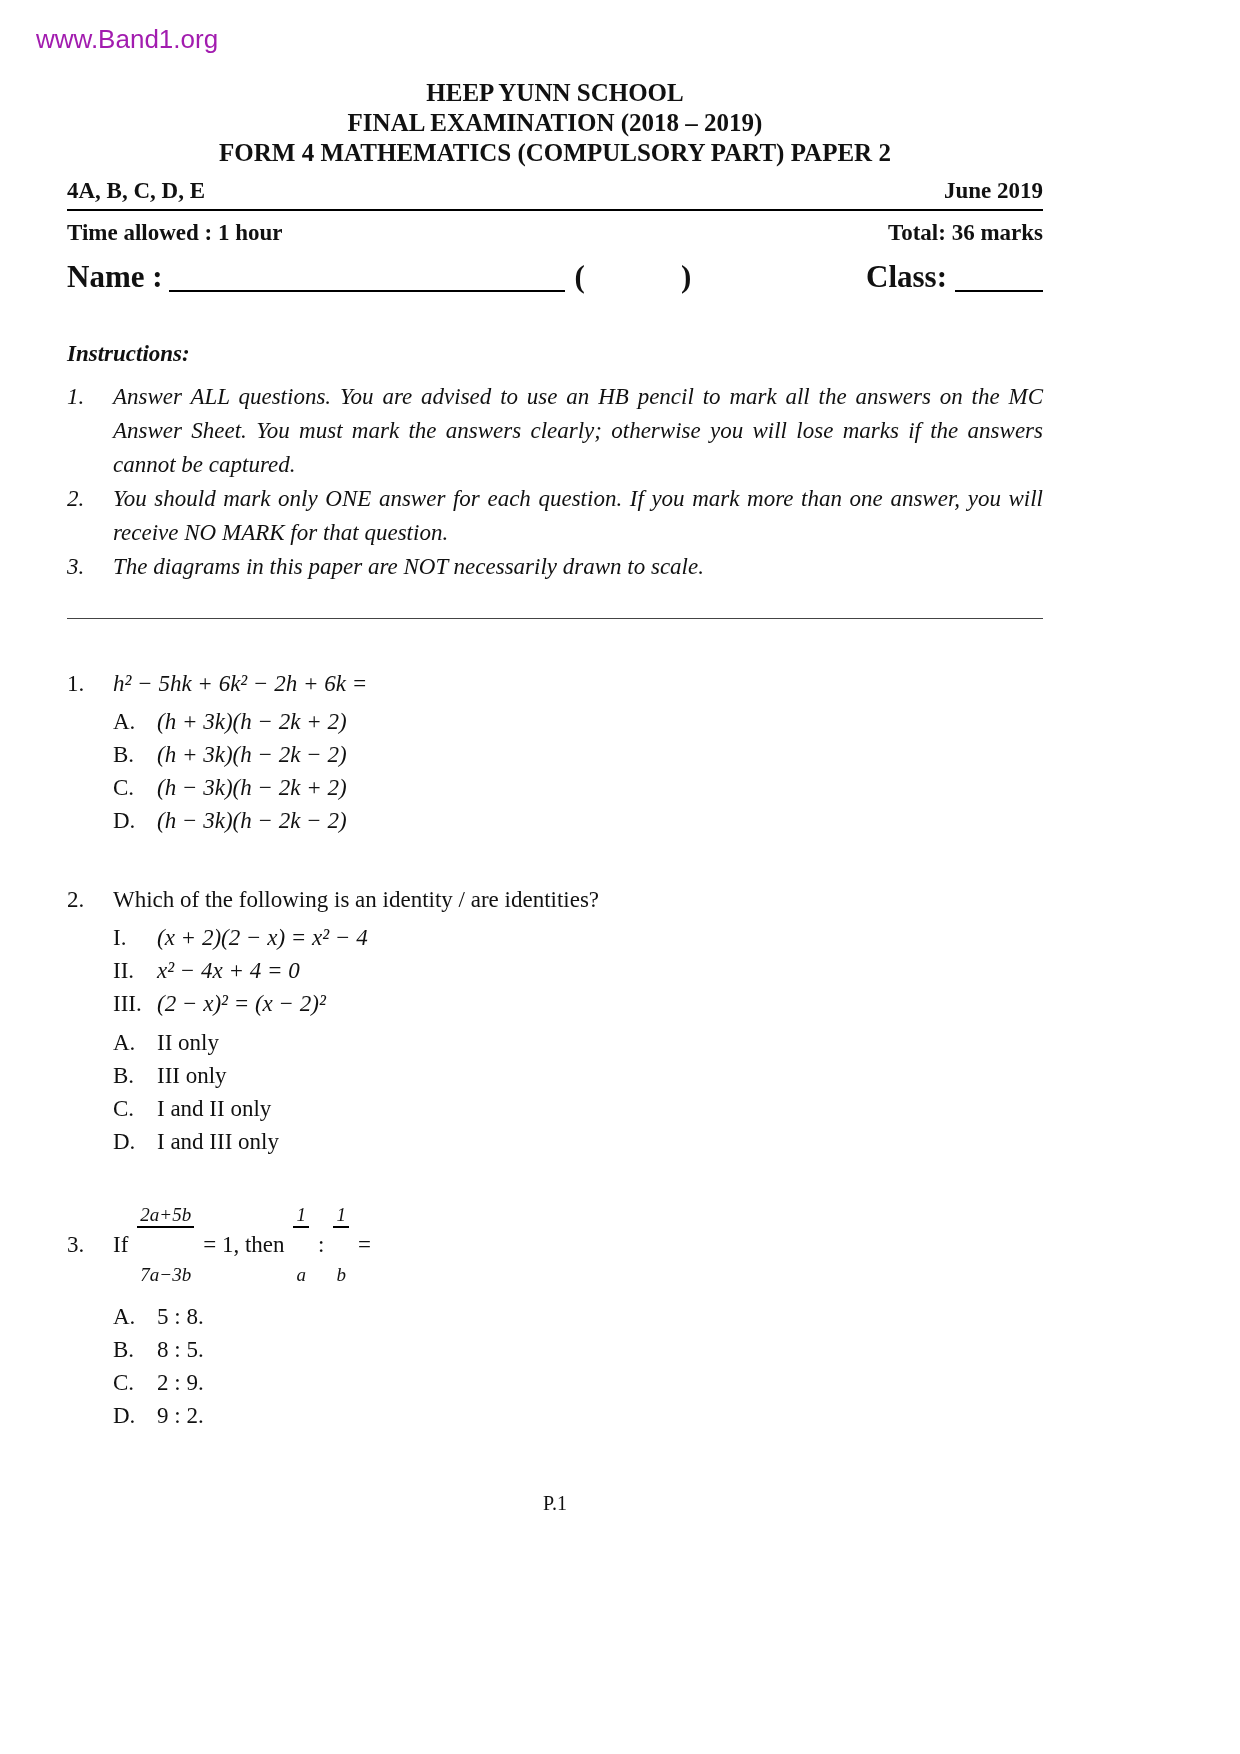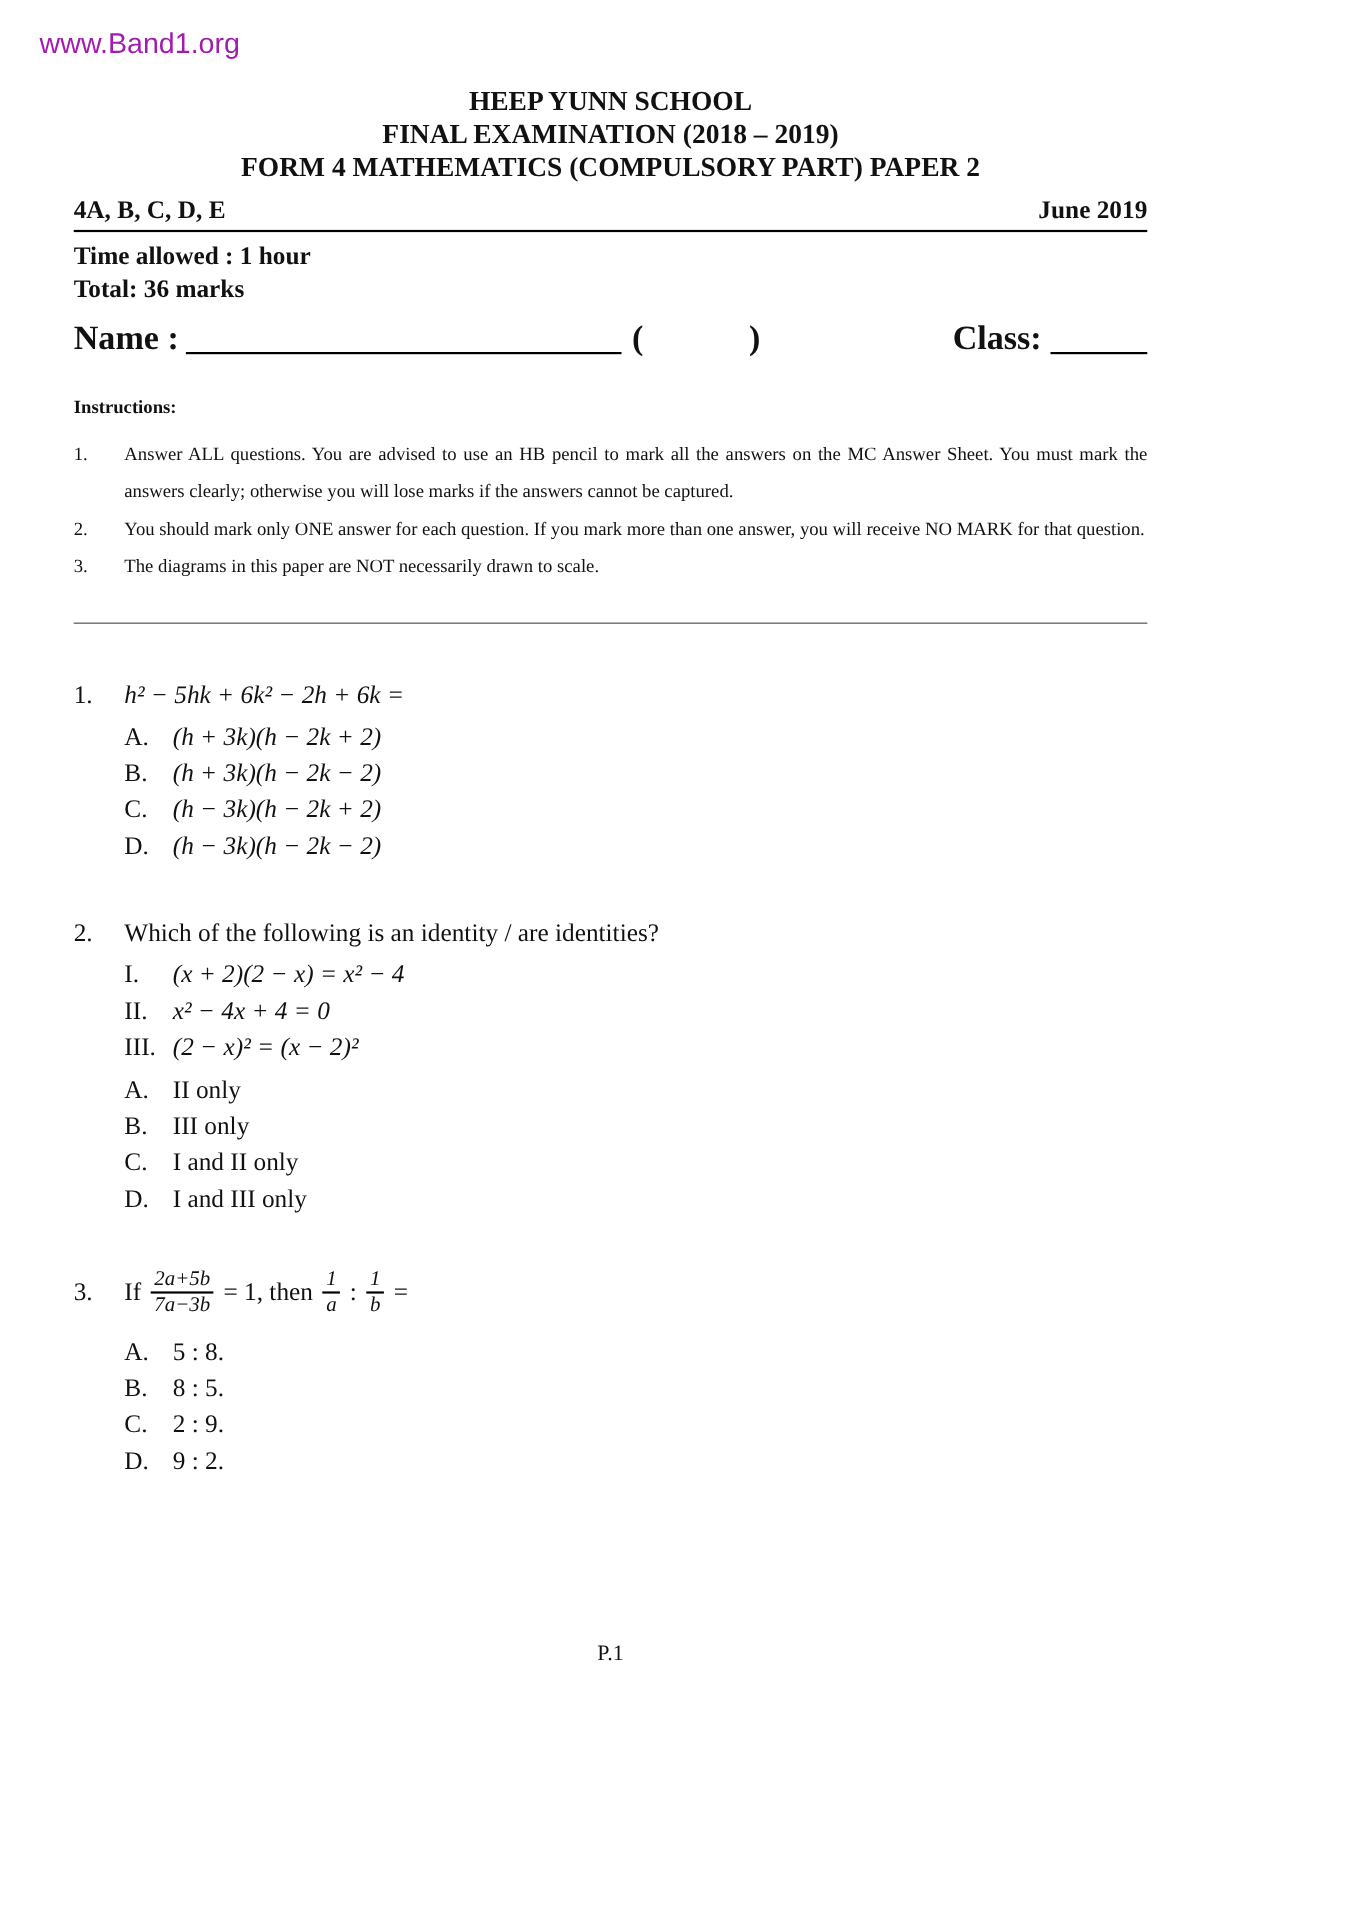--- a/index.html
+++ b/index.html
@@ -5,48 +5,48 @@
   * { margin:0; padding:0; box-sizing:border-box; }
   html,body { background:#fff; }
   body { width:1240px; height:1754px; font-family:"Liberation Serif", serif; color:#111; overflow:hidden; }
   .page { position:relative; width:1240px; height:1754px; background:#fff; }
   .watermark { position:absolute; top:24px; left:36px; font-family:"Liberation Sans", sans-serif; font-size:26px; color:#a21caf; }
   .content { position:absolute; top:0; left:67px; width:976px; padding-top:78px; }
   .b { font-weight:bold; }
   .title-block { text-align:center; font-weight:bold; font-size:25px; line-height:30px; }
   .meta-row { display:flex; justify-content:space-between; font-size:23px; line-height:30px; }
   .ruled { border-bottom:2px solid #000; padding-bottom:3px; margin-top:8px; }
-  .meta-row.plain { margin-top:7px;flex-direction:column; }
+  .meta-row.plain { margin-top:7px; }
   .name-row { display:flex; align-items:flex-end; margin-top:14px; font-size:31px; line-height:30px;justify-content:flex-end; }
   .blank { display:inline-block; border-bottom:2px solid #000; height:28px; }
   .name-blank { width:396px; margin-left:6px; }
   .class-blank { width:88px; margin-left:8px; }
   .paren { margin-left:10px; }
   .paren-gap { display:inline-block; width:96px; }
   .spacer { flex:1; }
-  .instructions { margin-top:32px; font-size:17px; }
+  .instructions { margin-top:46px; font-size:23px;font-style:italic; }
   .inst-title { margin-bottom:10px; line-height:32px; }
   .inst-item { display:flex; line-height:34px; }
   .inst-num { width:46px; flex:none; }
   .inst-text { flex:1; text-align:justify; }
   .divider { border:none; border-top:1px solid #444; margin-top:34px; }
   .questions { margin-top:48px; font-size:23px; }
   .question { margin-bottom:46px; }
   .q-head { display:flex; line-height:33px; margin-bottom:5px; }
   .q-num { width:46px; flex:none; }
   .math { font-style:italic; }
   .opts, .stmts { margin-left:46px; }
   .opt, .stmt { display:flex; line-height:33px; }
   .opt-letter, .stmt-label { width:44px; flex:none; font-style:normal; }
   .stmts { margin-bottom:6px; }
   .q-head-q3 { display:flex; align-items:center; margin-bottom:14px; }
   .q3-stem { display:inline-flex; align-items:center; gap:9px; }
   .frac { display:inline-block; text-align:center; font-size:19px; line-height:22px; vertical-align:middle; }
   .frac .fnum { display:block; padding:0 3px; border-bottom:2px solid #000; }
-  .frac .fden { display:block; padding:0 3px; }
+  .frac .fden { display:block; padding:0 3px;margin-top:36px; }
   .footer { position:absolute; top:1492px; left:67px; width:976px; text-align:center; font-size:20px; }
 </style>
 </head>
 <body>
 
 <div class="page">
 
   <div class="watermark">www.Band1.org</div>
 
   <div class="content">

